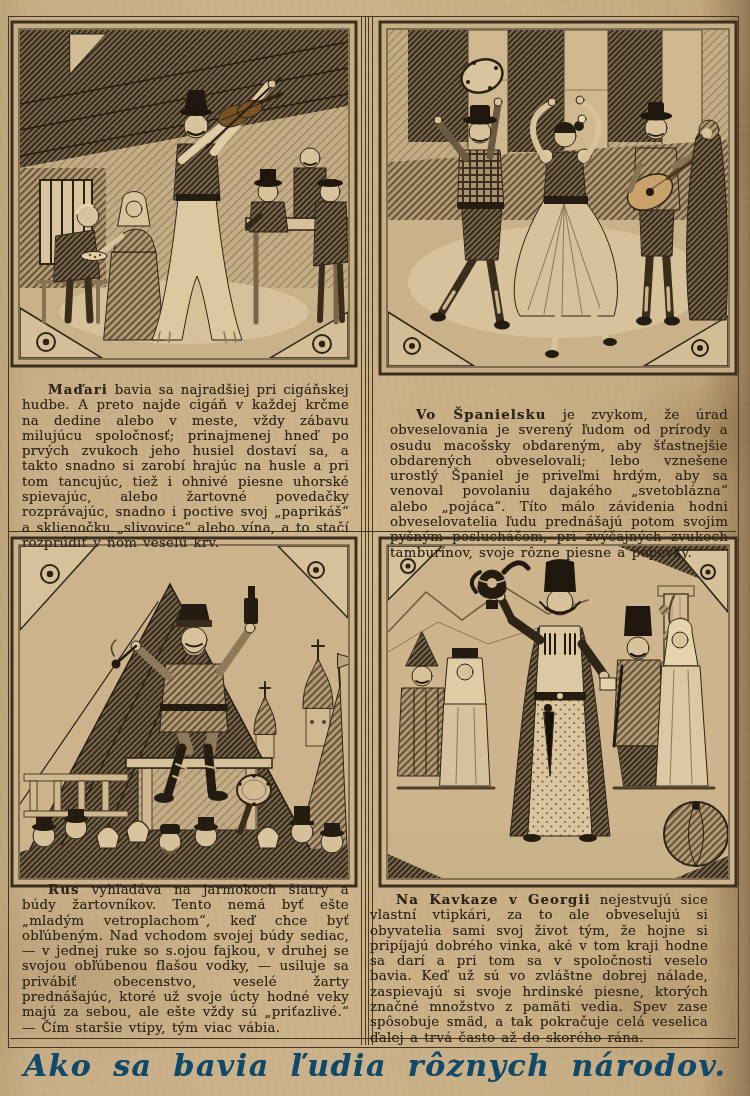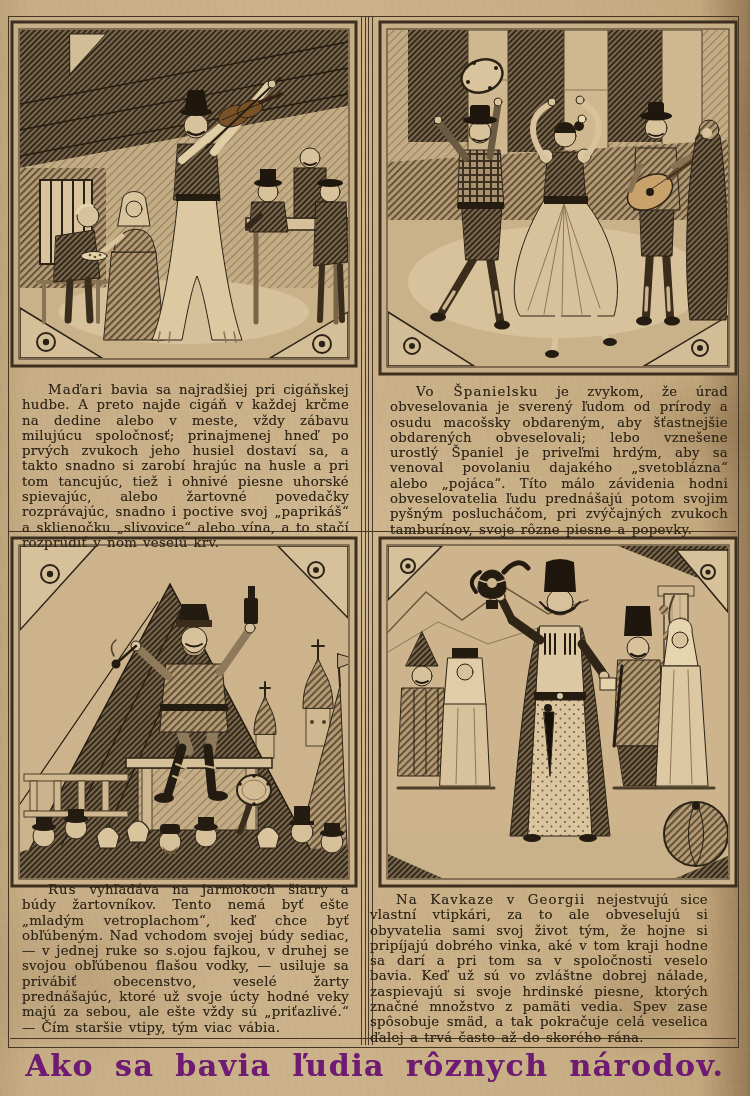--- a/index.html
+++ b/index.html
@@ -41,26 +41,27 @@
     background:repeating-linear-gradient(90deg,#4a3a25 0 1.2px,rgba(0,0,0,0) 1.2px 3.6px);
   }
   .illus{position:absolute;display:block;}
   .caption{
     position:absolute;color:#2e2518;
     font-size:13.3px;line-height:15.3px;text-align:justify;
     letter-spacing:.25px;word-spacing:1.6px;
     text-shadow:0 0 .4px rgba(46,37,24,.45);
   }
   .caption p{margin:0;text-indent:26px;}
-  .lead{font-weight:normal;letter-spacing:1.1px;}
+  .lead{font-weight:bold;letter-spacing:1.1px;}
   .title{
     position:absolute;left:0;width:750px;top:1048px;text-align:center;
-    font-size:30px;font-weight:bold;color:#701a75;
+    font-size:30px;font-weight:bold;color:#0c4a6e;
     letter-spacing:1.5px;word-spacing:9px;
     text-shadow:0 0 .6px rgba(36,28,17,.5);
+    font-style:italic;
   }
   svg{shape-rendering:geometricPrecision;}
 </style>
 </head>
 <body>
 
 <div class="paper"></div>
 <div class="grain"></div>
 
 <svg width="0" height="0" style="position:absolute" aria-hidden="true">
@@ -492,21 +493,21 @@
     <path d="M318,266 C308,286 308,310 318,330" fill="none" stroke="#241c11" stroke-width="1"></path>
     <path d="M318,266 C328,286 328,310 318,330" fill="none" stroke="#241c11" stroke-width="1"></path>
     <circle cx="318" cy="270" r="4" fill="#241c11"></circle>
   </g>
 </svg>
 
 <div class="caption" style="left:22px;top:382px;width:327px;height:148px">
   <p><span class="lead">Maďari</span><span> bavia sa najradšiej pri cigáňskej hudbe. A preto najde cigáň v každej krčme na dedine alebo v meste, vždy zábavu milujúcu spoločnosť; prinajmenej hneď po prvých zvukoch jeho husiel dostaví sa, a takto snadno si zarobí hrajúc na husle a pri tom tancujúc, tiež i ohnivé piesne uhorské spievajúc, alebo žartovné povedačky rozprávajúc, snadno i poctive svoj „paprikáš“ a sklienočku „slivovice“ alebo vína, a to stačí rozprúdiť v ňom veselú krv.</span></p>
 </div>
 
-<div class="caption" style="left:390px;top:384px;width:338px;height:146px">
+<div class="caption" style="left:390px;top:407px;width:338px;height:146px">
   <p><span class="lead">Vo Španielsku</span><span> je zvykom, že úrad obveselovania je sverený ľudom od prírody a osudu macošsky obdareným, aby šťastnejšie obdarených obveselovali; lebo vznešene urostlý Španiel je priveľmi hrdým, aby sa venoval povolaniu dajakého „svetoblázna“ alebo „pojáca“. Títo málo závidenia hodni obveselovatelia ľudu prednášajú potom svojim pyšným poslucháčom, pri zvýčajných zvukoch tamburínov, svoje rôzne piesne a popevky.</span></p>
 </div>
 
 <div class="caption" style="left:22px;top:882px;width:327px;height:144px">
   <p><span class="lead">Rus</span><span> vyhľadáva na jarmokoch šiatry a búdy žartovníkov. Tento nemá byť ešte „mladým vetroplachom“, keď chce byť obľúbeným. Nad vchodom svojej búdy sediac, — v jednej ruke so s.ojou fajkou, v druhej se svojou obľúbenou flašou vodky, — usiluje sa privábiť obecenstvo, veselé žarty prednášajúc, ktoré už svoje úcty hodné veky majú za sebou, ale ešte vždy sú „priťazlivé.“ — Čím staršie vtipy, tým viac vábia.</span></p>
 </div>
 
 <div class="caption" style="left:370px;top:892px;width:338px;height:146px">
   <p><span class="lead">Na Kavkaze v Georgii</span><span> nejestvujú sice vlastní vtipkári, za to ale obveselujú si obyvatelia sami svoj život tým, že hojne si pripíjajú dobrého vinka, aké v tom kraji hodne sa darí a pri tom sa v spoločnosti veselo bavia. Keď už sú vo zvláštne dobrej nálade, zaspievajú si svoje hrdinské piesne, ktorých značné množstvo z pamäti vedia. Spev zase spôsobuje smäd, a tak pokračuje celá veselica ďalej a trvá často až do skorého rána.</span></p>
 </div>

